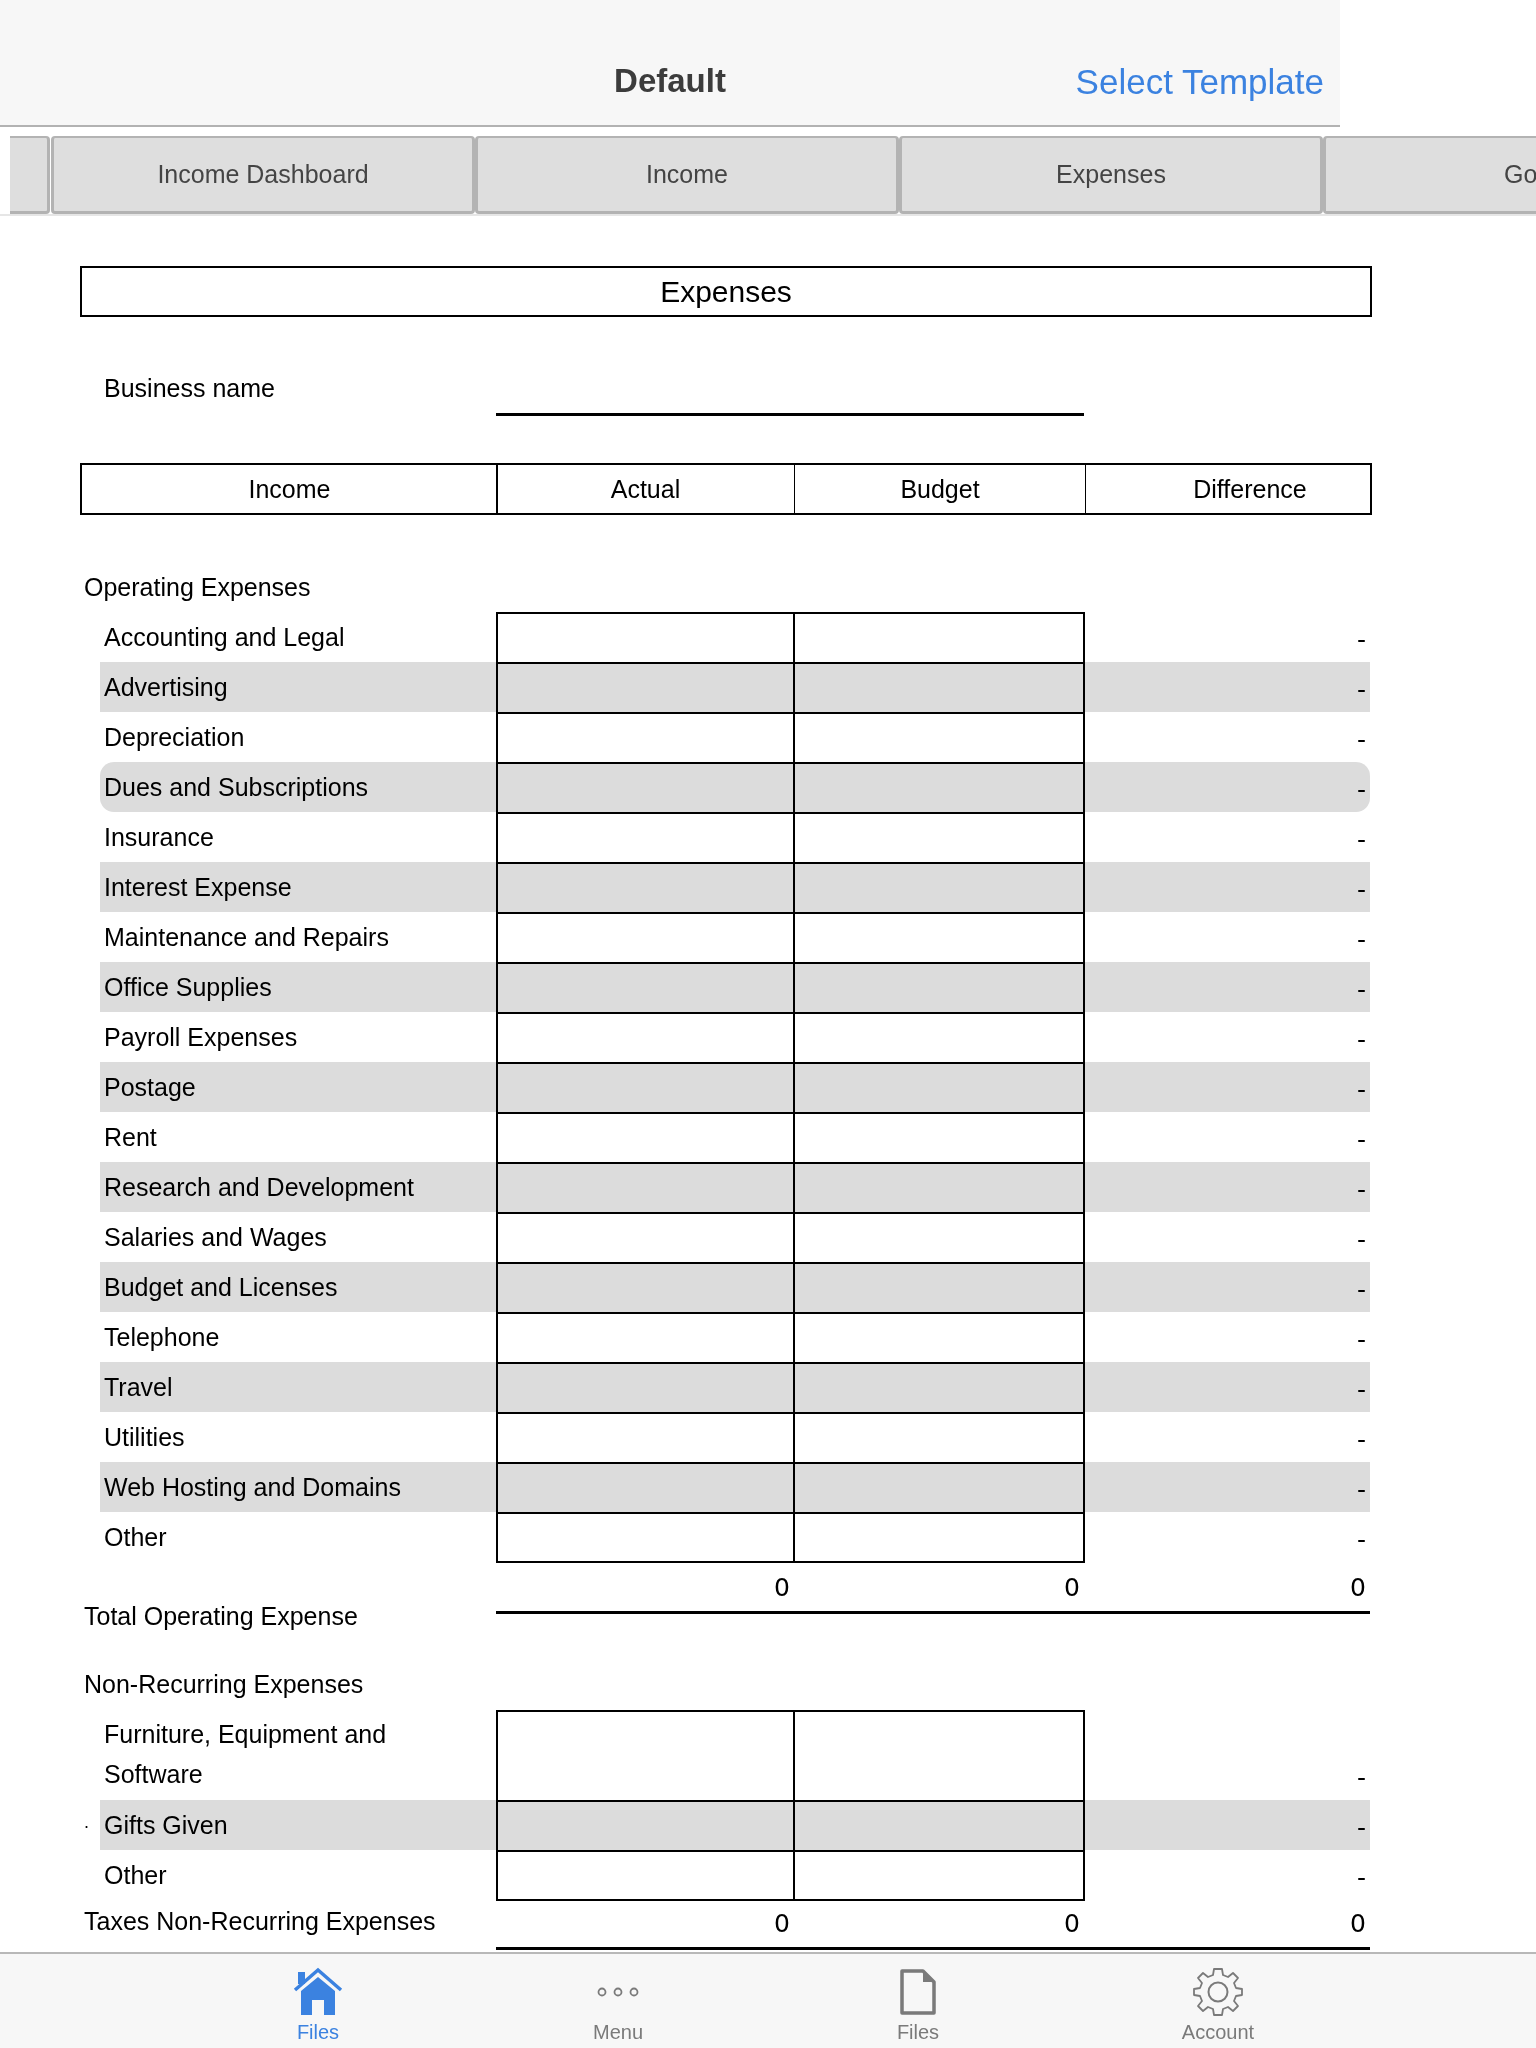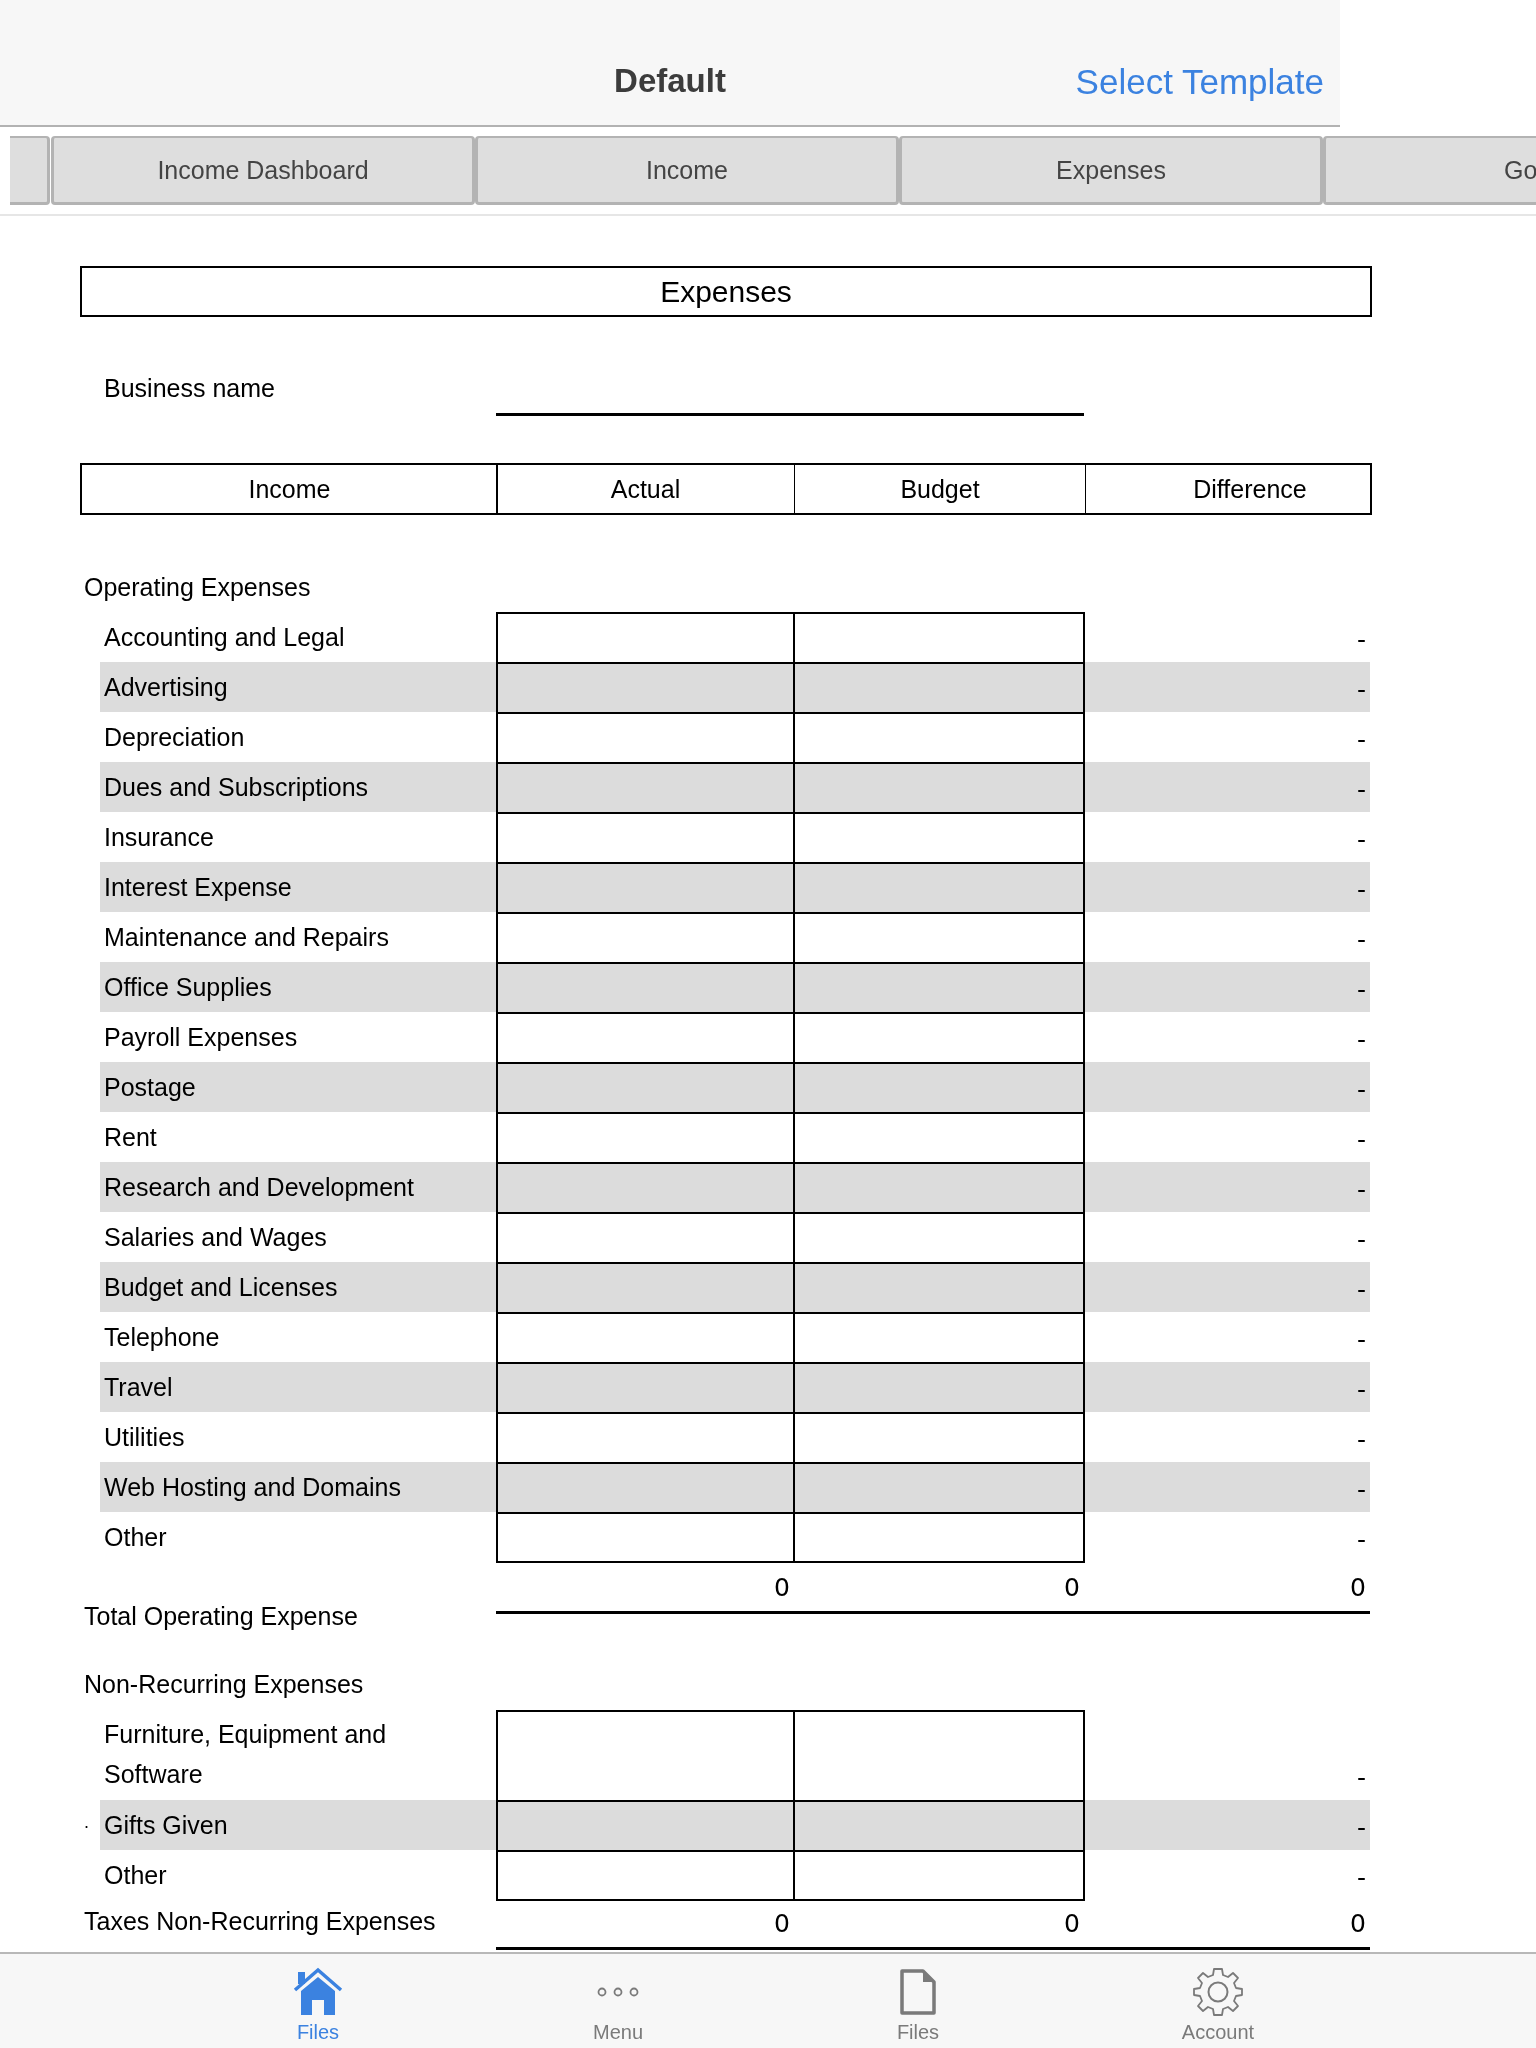--- a/index.html
+++ b/index.html
@@ -6,21 +6,21 @@
   html, body { width: 1536px; height: 2048px; overflow: hidden; background: #ffffff; }
   body { position: relative; font-family: "Liberation Sans", sans-serif; color: #000; }
 
   
   .navbar { position: absolute; left: 0; top: 0; width: 1340px; height: 127px; background: #f7f7f7; border-bottom: 2px solid #b2b2b2; padding-left: 32px; }
   .nav-title { position: absolute; left: 0; right: 0; top: 62px; text-align: center; font-size: 33px; font-weight: bold; color: #3c3c3c; }
   .nav-action { position: absolute; right: 16px; top: 62px; font-size: 35px; color: #3b82e0; cursor: pointer; }
 
   
   .tabstrip { position: absolute; left: 0; top: 127px; width: 1536px; height: 89px; background: #fff; border-bottom: 2px solid #e6e6e6; overflow: hidden; }
-  .tab { position: absolute; top: 9px; height: 69px; background: #dedede; border: 3px solid #b3b3b3; border-top-width: 2px; border-radius: 4px; display: flex; align-items: center; justify-content: center; font-size: 25px; color: #444; cursor: pointer; white-space: nowrap; overflow: hidden; }
+  .tab { position: absolute; top: 9px; height: 78px; background: #dedede; border: 3px solid #b3b3b3; border-top-width: 2px; border-radius: 4px; display: flex; align-items: center; justify-content: center; font-size: 25px; color: #444; cursor: pointer; white-space: nowrap; overflow: hidden; }
   .tab.partial-left { left: 10px; width: 40px; border-left: none; border-radius: 0 4px 4px 0; }
   .tab.partial-right { justify-content: flex-start; padding-left: 178px; border-right: none; border-radius: 4px 0 0 4px; }
 
   
   .doc-title { position: absolute; left: 80px; top: 266px; width: 1292px; height: 51px; border: 2px solid #000; text-align: center; font-size: 30px; line-height: 47px; }
   .biz-label { position: absolute; left: 104px; top: 374px; font-size: 25px; }
   .biz-line { position: absolute; left: 496px; top: 413px; width: 588px; height: 3px; background: #000; }
 
   .hdr { position: absolute; top: 463px; height: 52px; border: 2px solid #000; font-size: 25px; display: flex; align-items: center; justify-content: center; }
   .hdr.c1 { left: 80px; width: 418px; border-right-width: 1px; }
@@ -90,21 +90,21 @@
   <div class="cell actual"></div>
   <div class="cell budget"></div>
   <div class="diff">-</div>
 </div>
 <div class="row" style="top:712px;">
   <div class="row-label">Depreciation</div>
   <div class="cell actual"></div>
   <div class="cell budget"></div>
   <div class="diff">-</div>
 </div>
-<div class="row shaded" style="top:762px;">
+<div class="row shaded" style="top:762px;border-radius:14px;">
   <div class="row-label">Dues and Subscriptions</div>
   <div class="cell actual"></div>
   <div class="cell budget"></div>
   <div class="diff">-</div>
 </div>
 <div class="row" style="top:812px;">
   <div class="row-label">Insurance</div>
   <div class="cell actual"></div>
   <div class="cell budget"></div>
   <div class="diff">-</div>

